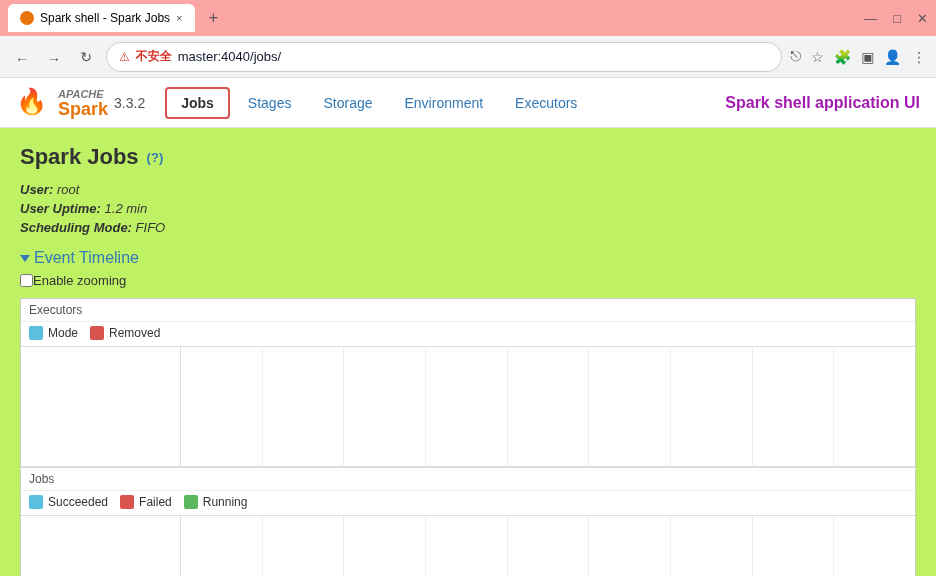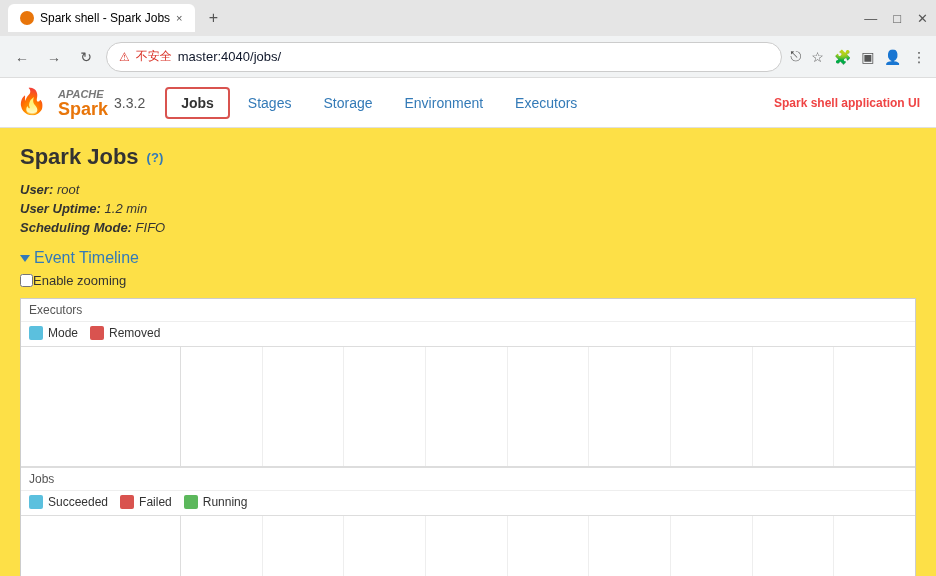--- a/index.html
+++ b/index.html
@@ -1,20 +1,20 @@
 <!DOCTYPE html>
 <html><head>
   <meta charset="utf-8">
   <style>
     * { margin: 0; padding: 0; box-sizing: border-box; }
     body { font-family: Arial, sans-serif; font-size: 13px; background: #fff; width: 936px; height: 576px; overflow: hidden; }
 
     
     .browser-titlebar {
-      background: #e5e5e5;
+      background: #fca5a5;
       height: 36px;
       display: flex;
       align-items: center;
       padding: 0 8px;
       gap: 6px;
     }
     .browser-tab {
       background: #fff;
       height: 28px;
       padding: 0 12px;
@@ -86,21 +86,21 @@
       border: 1px solid #ccc;
       border-radius: 20px;
       height: 30px;
       display: flex;
       align-items: center;
       padding: 0 12px;
       gap: 6px;
       font-size: 13px;
     }
     .lock-icon { color: #d93025; font-size: 12px; }
-    .insecure-text { color: #d93025; font-size: 12px; }
+    .insecure-text { color: #d93025; font-size: 12px; font-weight: bold; }
     .address-text { color: #0f172a; font-size: 13px; }
     .address-actions {
       display: flex;
       gap: 10px;
       align-items: center;
       color: #555;
     }
     .addr-icon { cursor: pointer; font-size: 14px; }
 
     
@@ -139,30 +139,30 @@
       color: #337ab7;
       text-decoration: none;
     }
     .nav-item.active {
       border: 2px solid #d9534f;
       border-radius: 4px;
       color: #333;
       font-weight: bold;
     }
     .spark-app-title {
-      font-size: 12px;
-      color: #ef4444;
+      font-size: 16px;
+      color: #a21caf;
       margin-left: auto;
     }
     .spark-app-title strong { font-weight: bold; }
 
     
     .main-content {
       padding: 16px 20px;
-      background: #fde047;
+      background: #bef264;
       overflow-y: auto;
       height: calc(576px - 36px - 42px - 50px);
     }
 
     .page-title {
       font-size: 22px;
       font-weight: bold;
       color: #333;
       display: flex;
       align-items: center;

